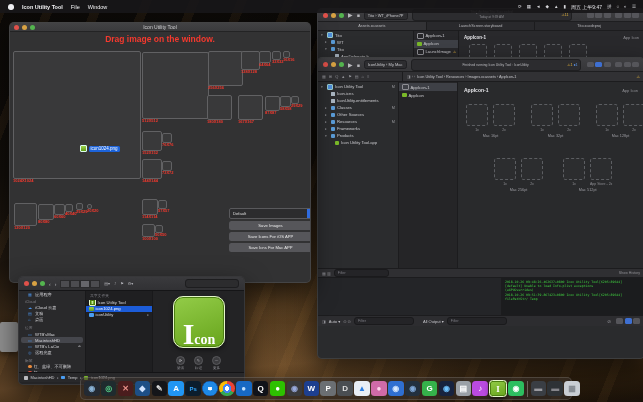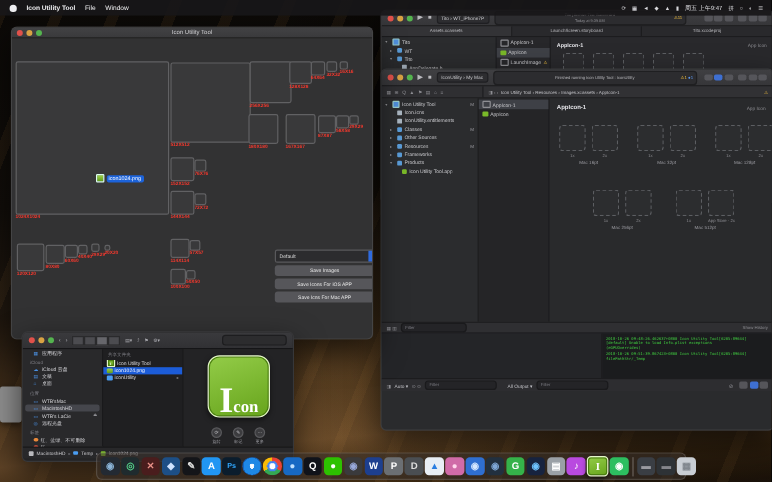--- a/index.html
+++ b/index.html
@@ -390,20 +390,21 @@
 
   <div class="win" id="iconwin">
     <div class="titlebar">
       <span class="tlights">
           <i class="tl r"></i>
           <i class="tl y"></i>
           <i class="tl g"></i>
         </span>
       <span class="title">Icon Utility Tool</span>
     </div>
+    <div id="heading" style="color: rgb(245, 57, 46);">Drag image on the window.</div>
     <div id="slotlayer">
         <div class="slot" style="left: 3px; top: 28px; width: 126px; height: 126px;"></div>
         <div class="slot-label" style="left: 3px; top: 155.5px; color: rgb(245, 57, 46);">1024X1024</div>
         <div class="slot" style="left: 132px; top: 29px; width: 65px; height: 65px;"></div>
         <div class="slot-label" style="left: 132px; top: 95.5px; color: rgb(245, 57, 46);">512X512</div>
         <div class="slot" style="left: 198px; top: 28px; width: 33px; height: 33px;"></div>
         <div class="slot-label" style="left: 198px; top: 62.5px; color: rgb(245, 57, 46);">256X256</div>
         <div class="slot" style="left: 231px; top: 28px; width: 17px; height: 17px;"></div>
         <div class="slot-label" style="left: 231px; top: 46.5px; color: rgb(245, 57, 46);">128X128</div>
         <div class="slot" style="left: 249px; top: 28px; width: 10px; height: 10px;"></div>

